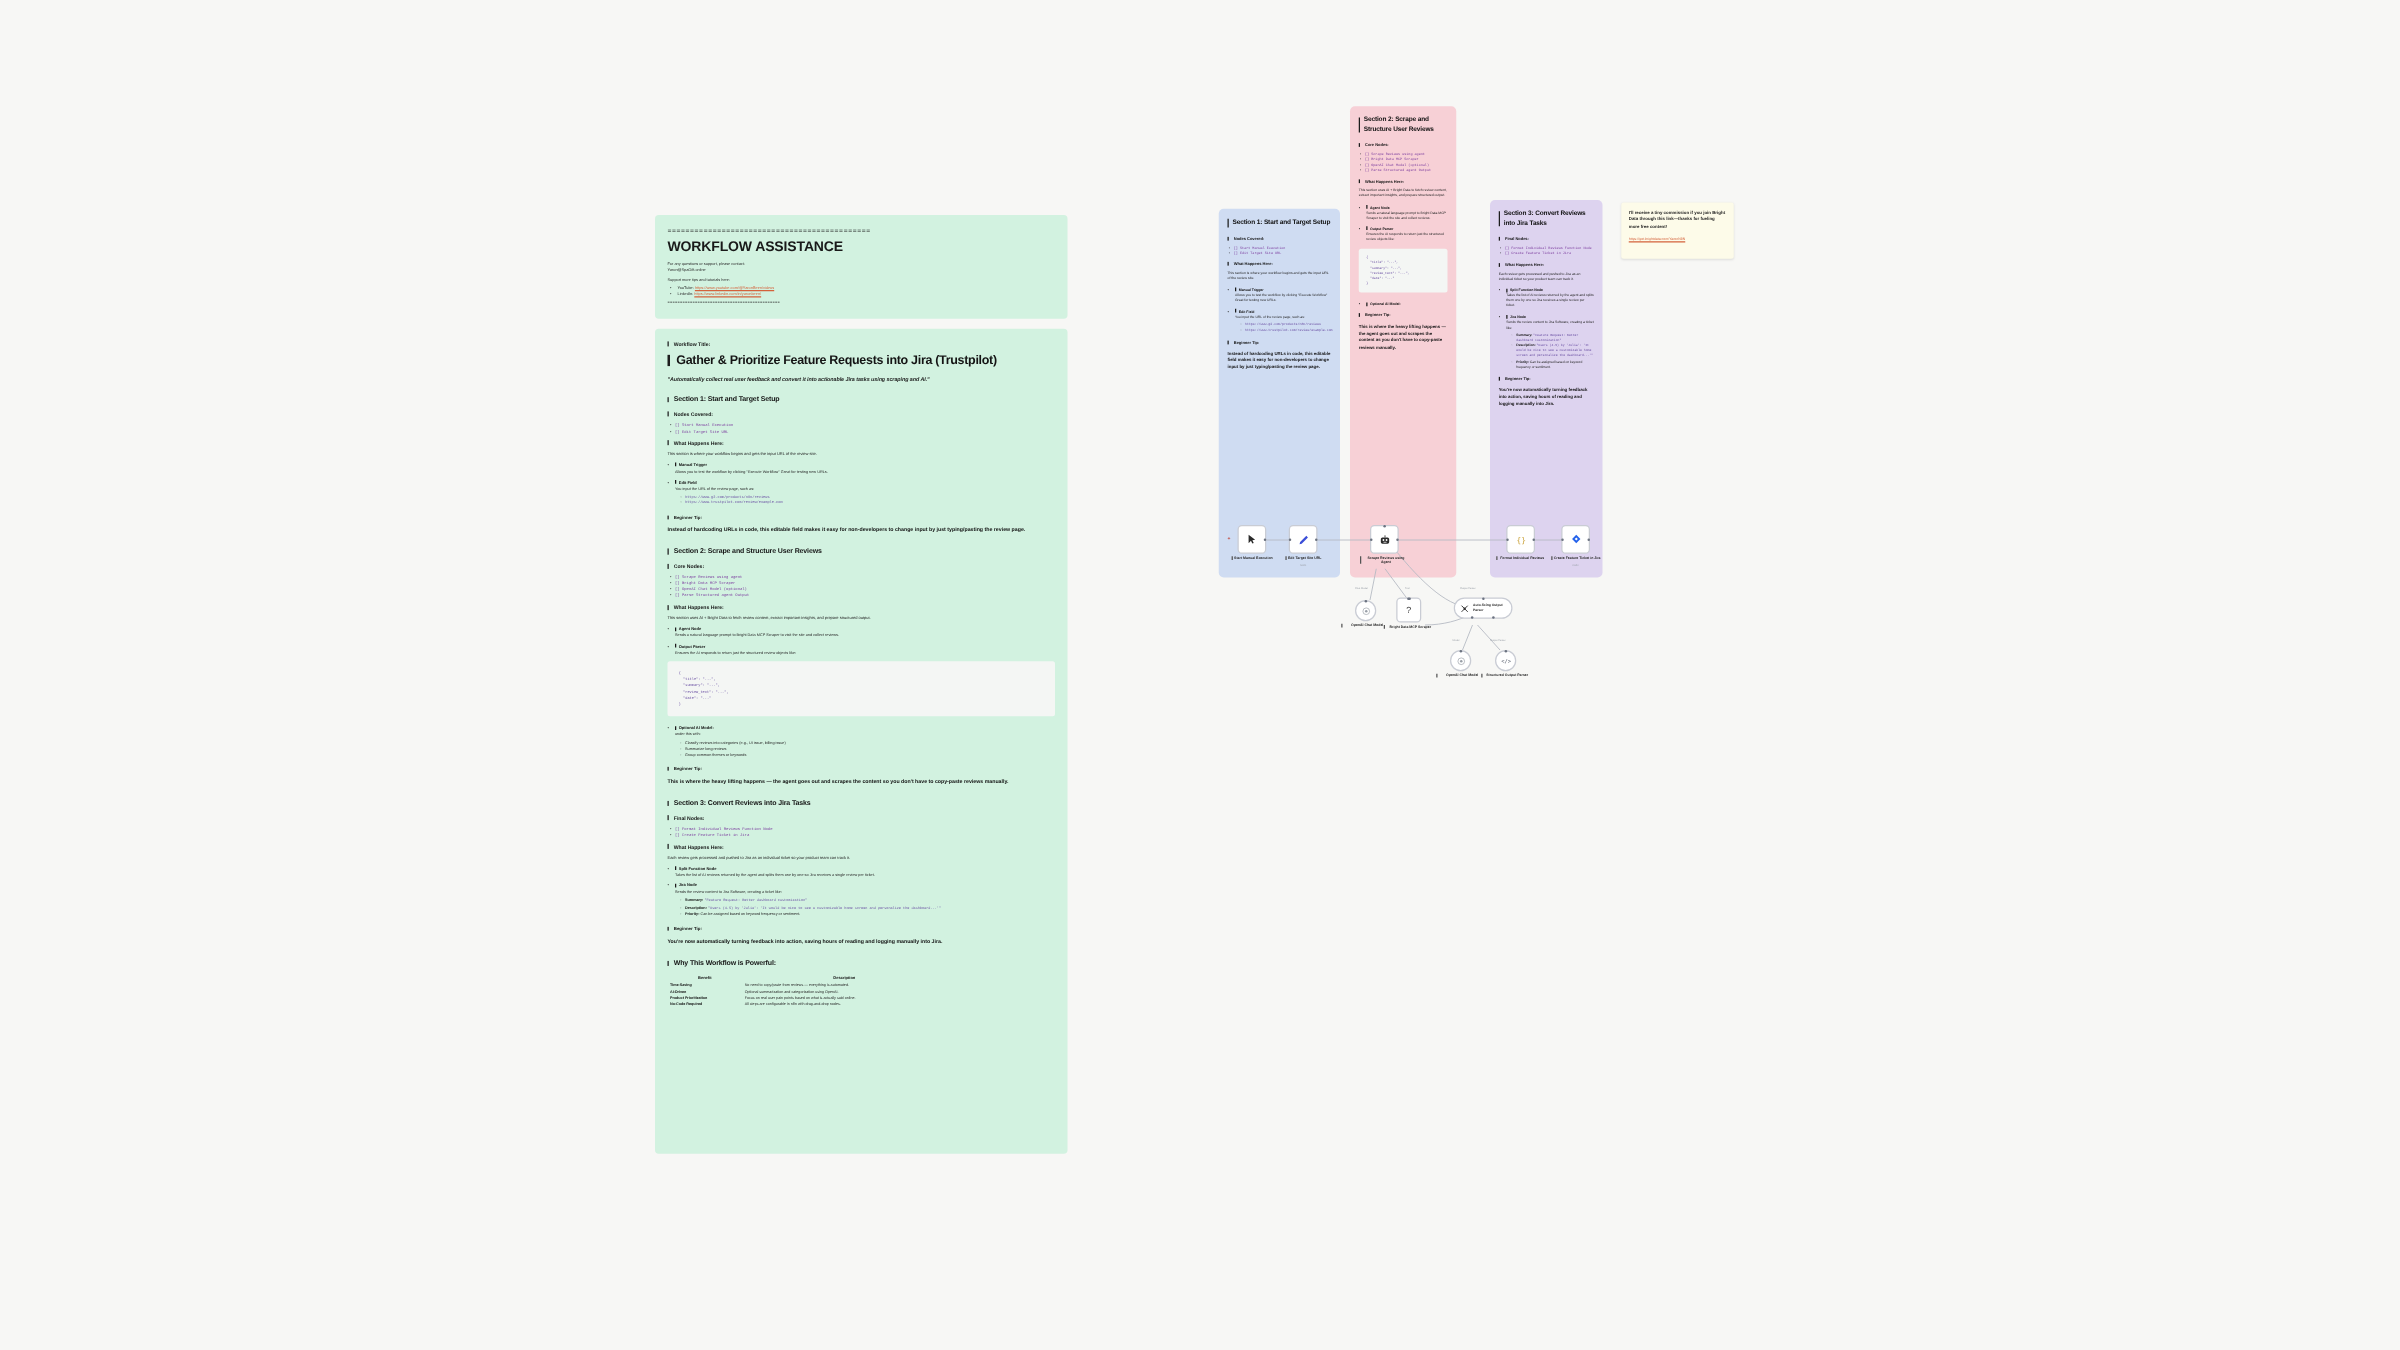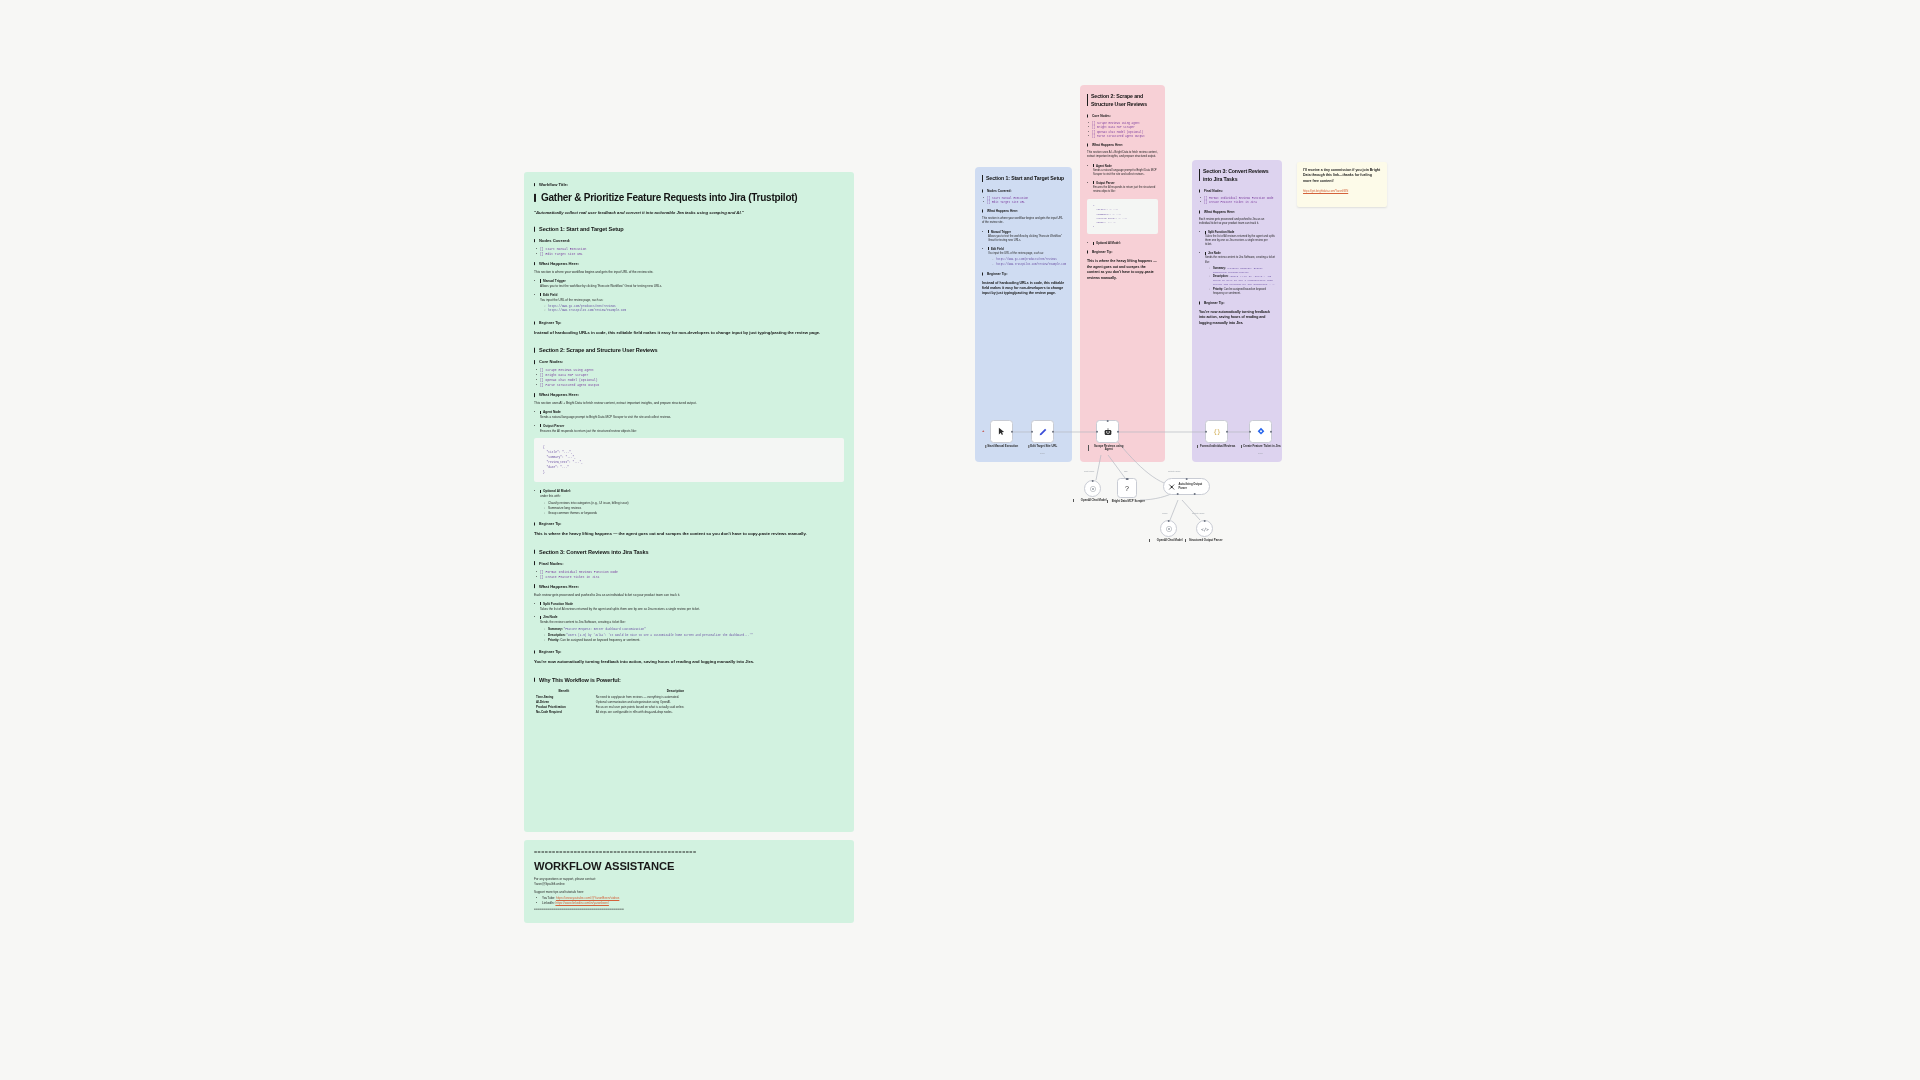--- a/index.html
+++ b/index.html
@@ -223,20 +223,39 @@
   }
   .inline-lbl {
     position:absolute; font-size:2px; color:#9aa0a8; white-space:nowrap;
   }
   svg.wires { position:absolute; left:0; top:0; pointer-events:none; }
 </style>
 </head>
 <body>
 
 <div id="doc-column">
+
+  <div class="doc-card header-card">
+    <div class="eqline">=============================================</div>
+    <div class="wf-assist-title">WORKFLOW ASSISTANCE</div>
+    <div class="tiny">For any questions or support, please contact:</div>
+    <div class="tiny">Yaron@SpaGift.online</div>
+    <div class="tiny sp">Support more tips and tutorials here:</div>
+    <ul class="tiny-list">
+      <li>
+        <span>YouTube:</span>
+        <span class="lnk">https://www.youtube.com/@YaronBeen/videos</span>
+      </li>
+      <li>
+        <span>LinkedIn:</span>
+        <span class="lnk">https://www.linkedin.com/in/yaronbeen/</span>
+      </li>
+    </ul>
+    <div class="eqline-sm">=============================================</div>
+  </div>
 
   <div class="doc-card body-card">
 
     <div class="hbar lbl-sm">Workflow Title:</div>
     <div class="hbar title-main">Gather &amp; Prioritize Feature Requests into Jira (Trustpilot)</div>
     <div class="subtitle-it">"Automatically collect real user feedback and convert it into actionable Jira tasks using scraping and AI."</div>
 
     <div class="hbar sec-h">Section 1: Start and Target Setup</div>
     <div class="hbar lbl-sm">Nodes Covered:</div>
     <ul class="mono-list">
@@ -344,39 +363,20 @@
           <td>Focus on real user pain points based on what is actually said online.</td>
         </tr>
         <tr>
           <td class="b">No-Code Required</td>
           <td>All steps are configurable in n8n with drag-and-drop nodes.</td>
         </tr>
       </tbody>
     </table>
 
   </div>
-
-  <div class="doc-card header-card">
-    <div class="eqline">=============================================</div>
-    <div class="wf-assist-title">WORKFLOW ASSISTANCE</div>
-    <div class="tiny">For any questions or support, please contact:</div>
-    <div class="tiny">Yaron@SpaGift.online</div>
-    <div class="tiny sp">Support more tips and tutorials here:</div>
-    <ul class="tiny-list">
-      <li>
-        <span>YouTube:</span>
-        <span class="lnk">https://www.youtube.com/@YaronBeen/videos</span>
-      </li>
-      <li>
-        <span>LinkedIn:</span>
-        <span class="lnk">https://www.linkedin.com/in/yaronbeen/</span>
-      </li>
-    </ul>
-    <div class="eqline-sm">=============================================</div>
-  </div>
 </div>
 
 <div class="panel blue" id="panel-s1" style="left:975px; top:167px; width:97px; height:295px;">
   <h3>Section 1: Start and Target Setup</h3>
   <div class="hbar lbl-sm">Nodes Covered:</div>
   <ul class="mono-list">
     <li>[] Start Manual Execution</li>
     <li>[] Edit Target Site URL</li>
   </ul>
   <div class="hbar lbl-sm">What Happens Here:</div>

